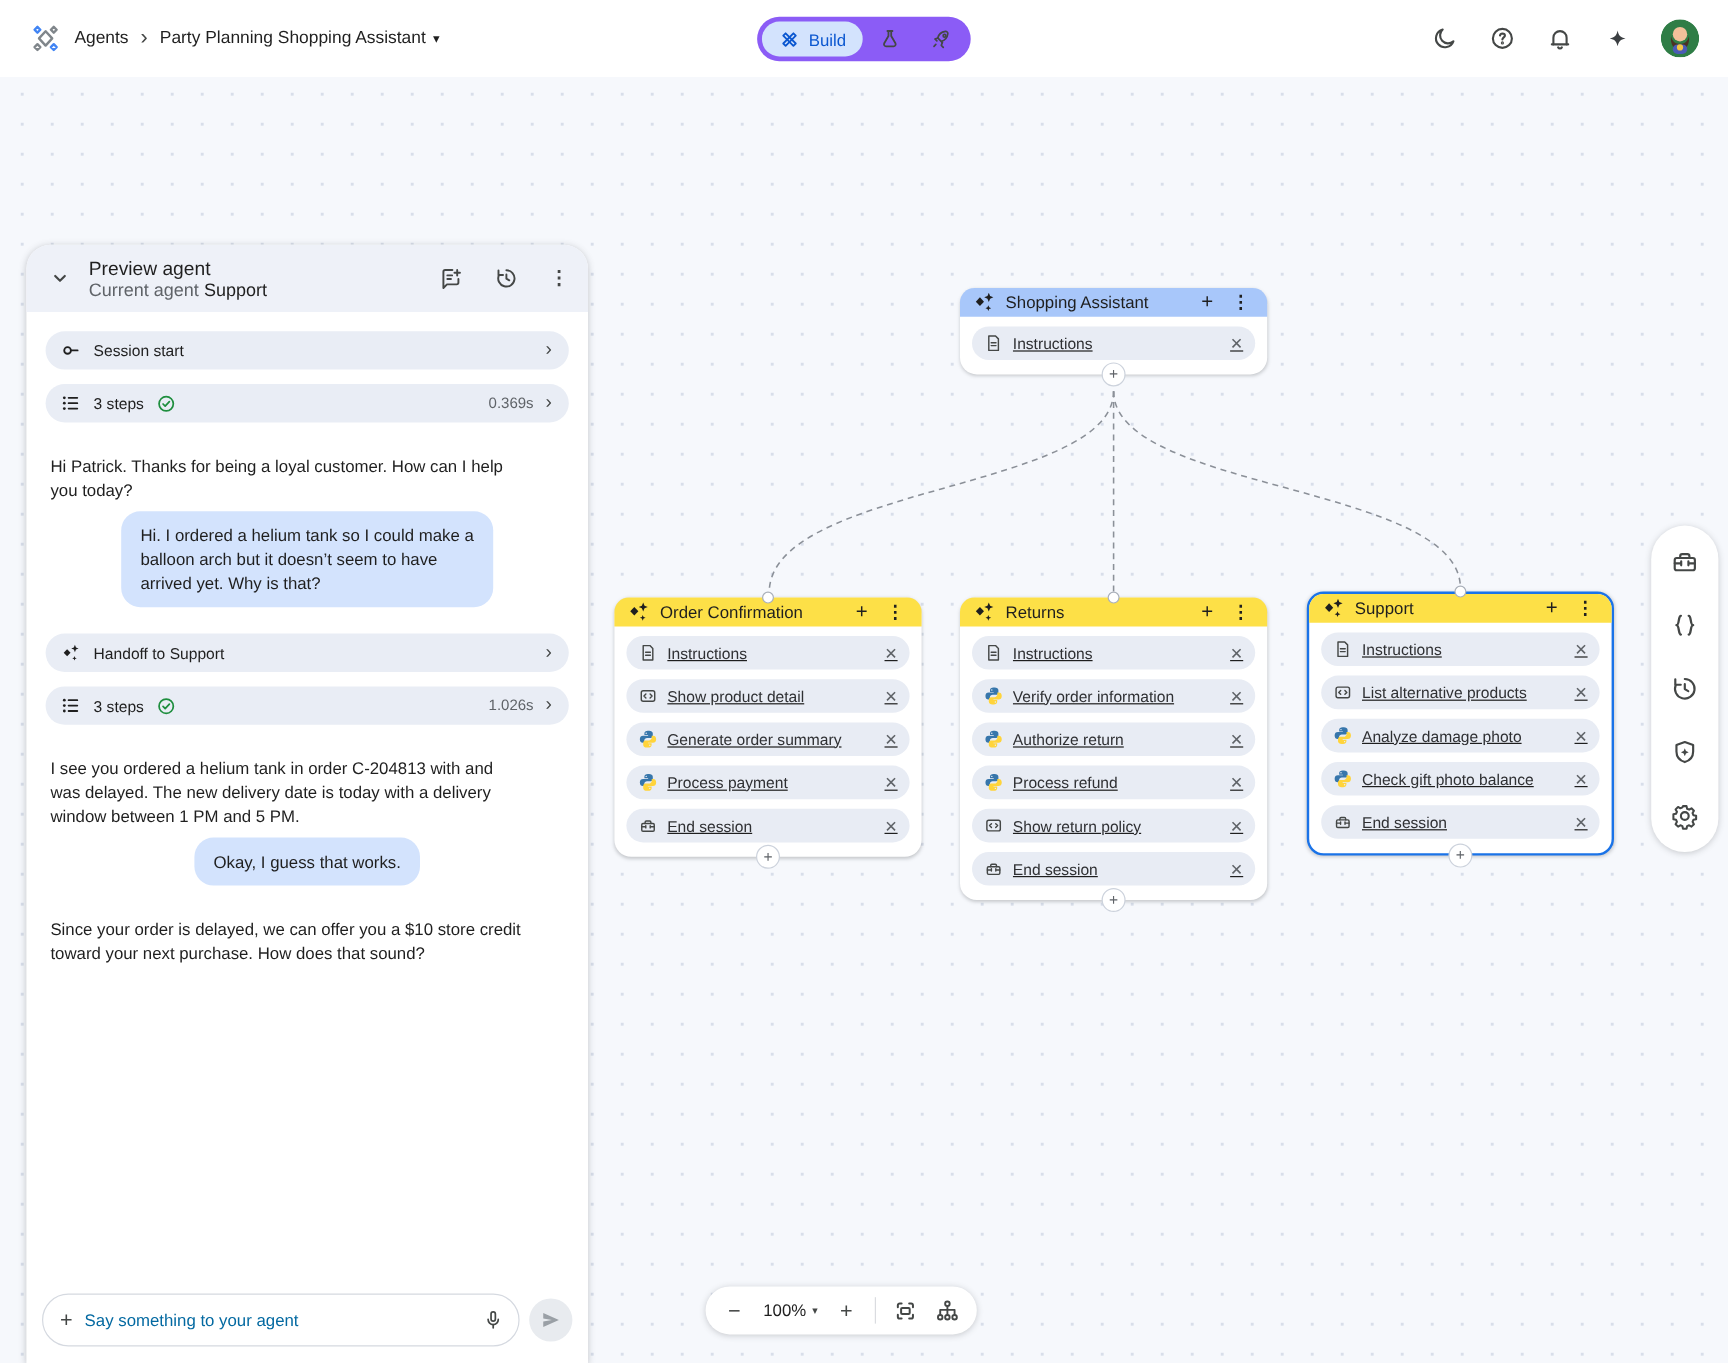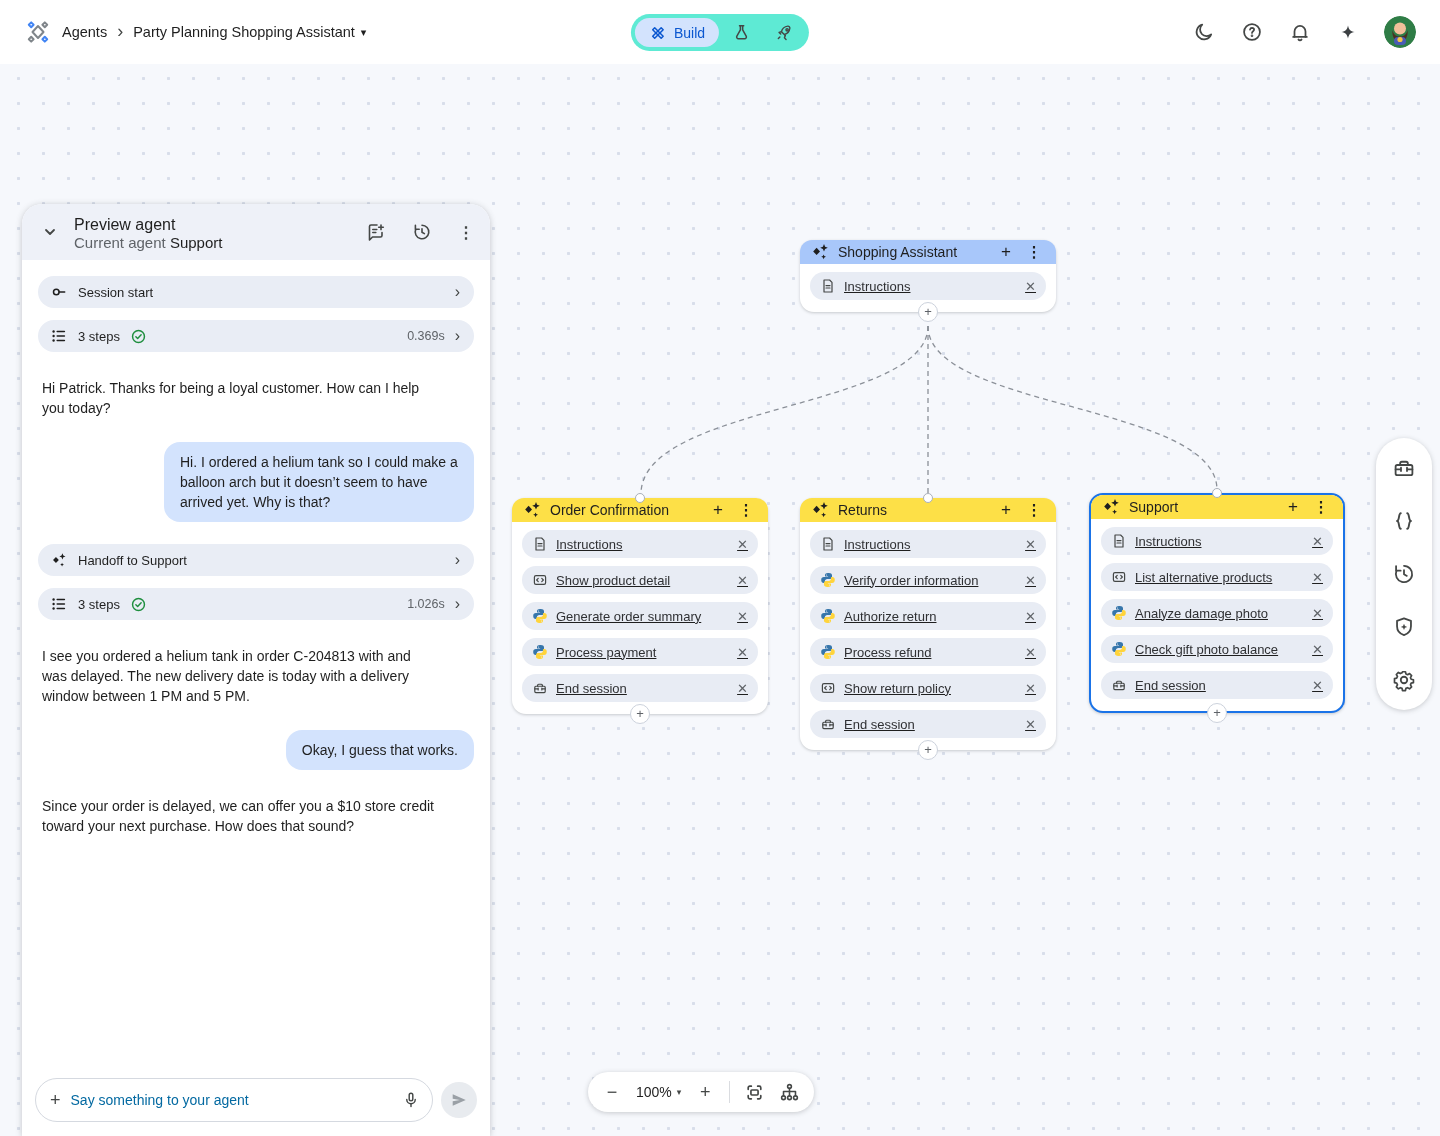--- a/index.html
+++ b/index.html
@@ -10,21 +10,21 @@
     background: #ffffff;
     color: #1f1f1f;
     overflow: hidden;
   }
   
   .topbar { position:absolute; top:0; left:0; right:0; height:64px; background:#fff; display:flex; align-items:center; z-index:30; }
   .crumbs { display:flex; align-items:center; gap:10px; padding-left:24px; font-size:14.5px; }
   .crumb-sep { color:#444746; font-size:18px; line-height:1; transform:translateY(-1px); }
   .crumb-title { display:flex; align-items:center; gap:6px; cursor:pointer; }
   .caret { font-size:11px; color:#1f1f1f; }
-  .seg-wrap { position:absolute; left:50%; top:14px; transform:translateX(-50%); background:#5eead4; border-radius:20px; height:37px; display:flex; align-items:center; padding:4px; gap:2px; }
+  .seg-wrap { position:absolute; left:50%; top:14px; transform:translateX(-50%); background:#8b5cf6; border-radius:20px; height:37px; display:flex; align-items:center; padding:4px; gap:2px; }
   .seg { height:29px; display:flex; align-items:center; gap:7px; padding:0 14px; border-radius:15px; cursor:pointer; }
   .seg.active { background:#d3e3fd; color:#0b57d0; font-size:14px; font-weight:500; }
   .seg.icon-only { padding:0 11px; }
   .top-actions { position:absolute; right:0; top:0; height:64px; display:flex; align-items:center; gap:24px; padding-right:24px; }
   .top-actions .tico { width:24px; height:24px; display:flex; align-items:center; justify-content:center; cursor:pointer; }
   .avatar { width:32px; height:32px; border-radius:50%; overflow:hidden; cursor:pointer; }
 
   
   .canvas {
     position:absolute; left:0; right:0; top:64px; bottom:0;
@@ -61,21 +61,21 @@
   .ph-sub b { color:#1f1f1f; font-weight:500; }
   .ph-actions { display:flex; align-items:center; gap:26px; }
   .ph-actions .tico { cursor:pointer; display:flex; }
   .panel-scroll { flex:1; overflow:hidden; padding:16px 16px 0; position:relative; }
   .event-pill { height:32px; background:#e9edf5; border-radius:16px; display:flex; align-items:center; gap:10px; padding:0 14px 0 12px; font-size:13px; color:#1f1f1f; cursor:pointer; }
   .event-pill + .event-pill { margin-top:12px; }
   .ep-spacer { flex:1; }
   .ep-time { color:#5f6368; font-size:12.5px;margin-left:29px; }
   .ep-chev { color:#444746; font-size:16px; line-height:1; }
   .msg-agent { font-size:14px; line-height:20px; color:#1f1f1f; margin:26px 4px 0; max-width:392px; }
-  .msg-user-row { display:flex; justify-content:flex-end; margin-top:24px; }
+  .msg-user-row { display:flex; justify-content:center; margin-top:8px; }
   .msg-user { background:#d3e3fd; border-radius:16px; padding:10px 16px; font-size:14px; line-height:20px; max-width:310px; }
   .composer { flex:0 0 auto; display:flex; align-items:center; gap:8px; padding:10px 13px 14px 13px; }
   .input-pill { flex:1; height:44px; border:1px solid #d5d9e0; border-radius:22px; display:flex; align-items:center; gap:10px; padding:0 12px 0 14px; background:#fff; cursor:text; }
   .input-plus { font-size:18px; color:#444746; cursor:pointer; }
   .input-ph { flex:1; font-size:14px; color:#0369a1; white-space:nowrap; overflow:hidden; }
   .send-btn { width:36px; height:36px; border-radius:50%; background:#e8ebef; display:flex; align-items:center; justify-content:center; cursor:pointer; }
 
   
   .side-toolbar { position:absolute; right:8px; top:438px; width:56px; background:#fff; border-radius:28px; box-shadow:0 1px 5px rgba(60,64,67,.25); display:flex; flex-direction:column; align-items:center; padding:18px 0; gap:29px; z-index:10; }
   .side-toolbar .tico { cursor:pointer; display:flex; }

